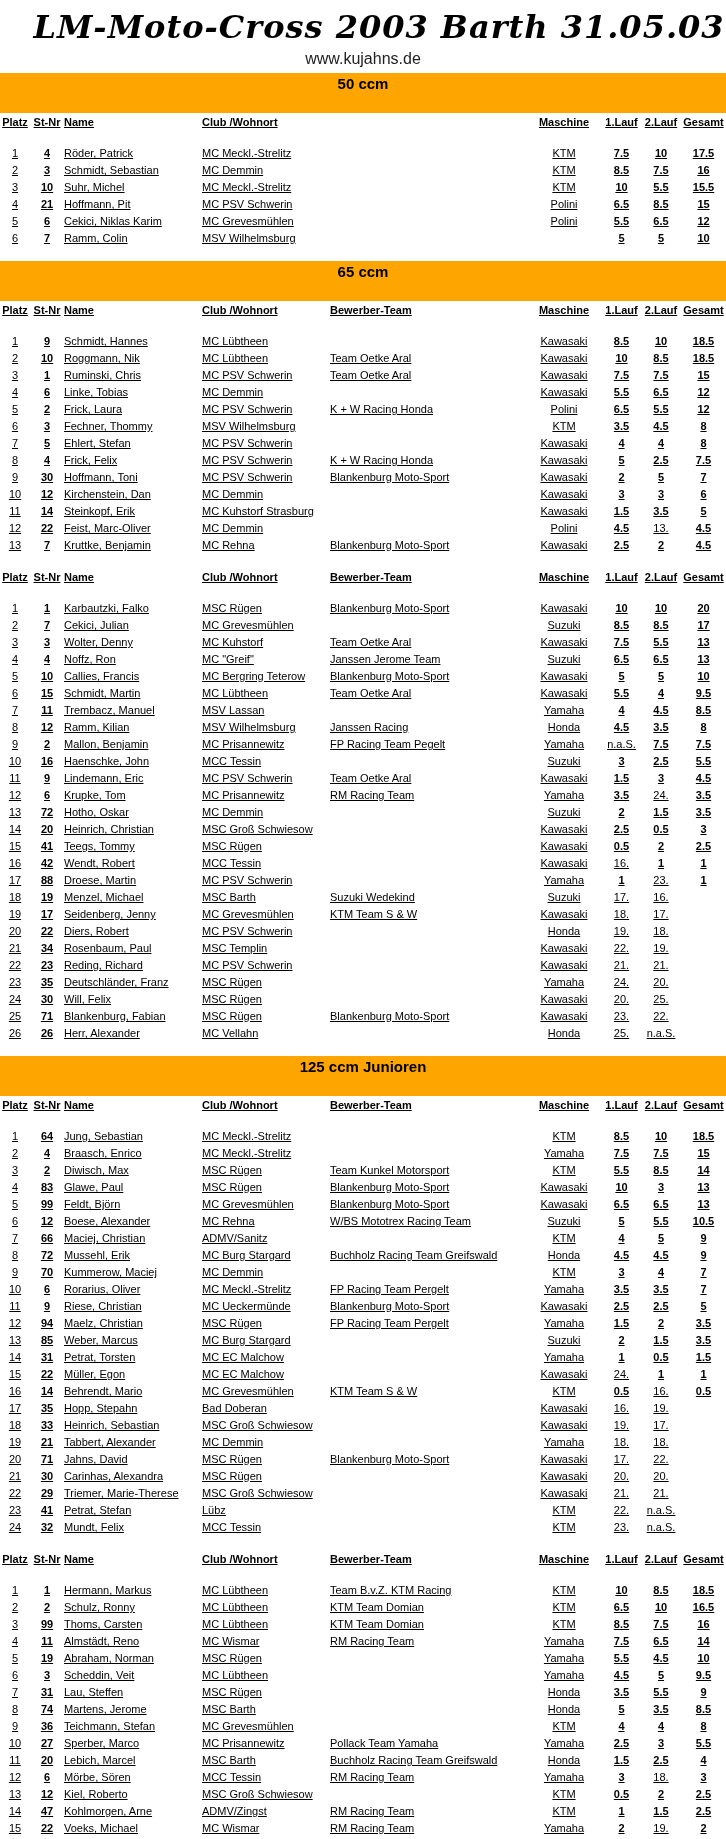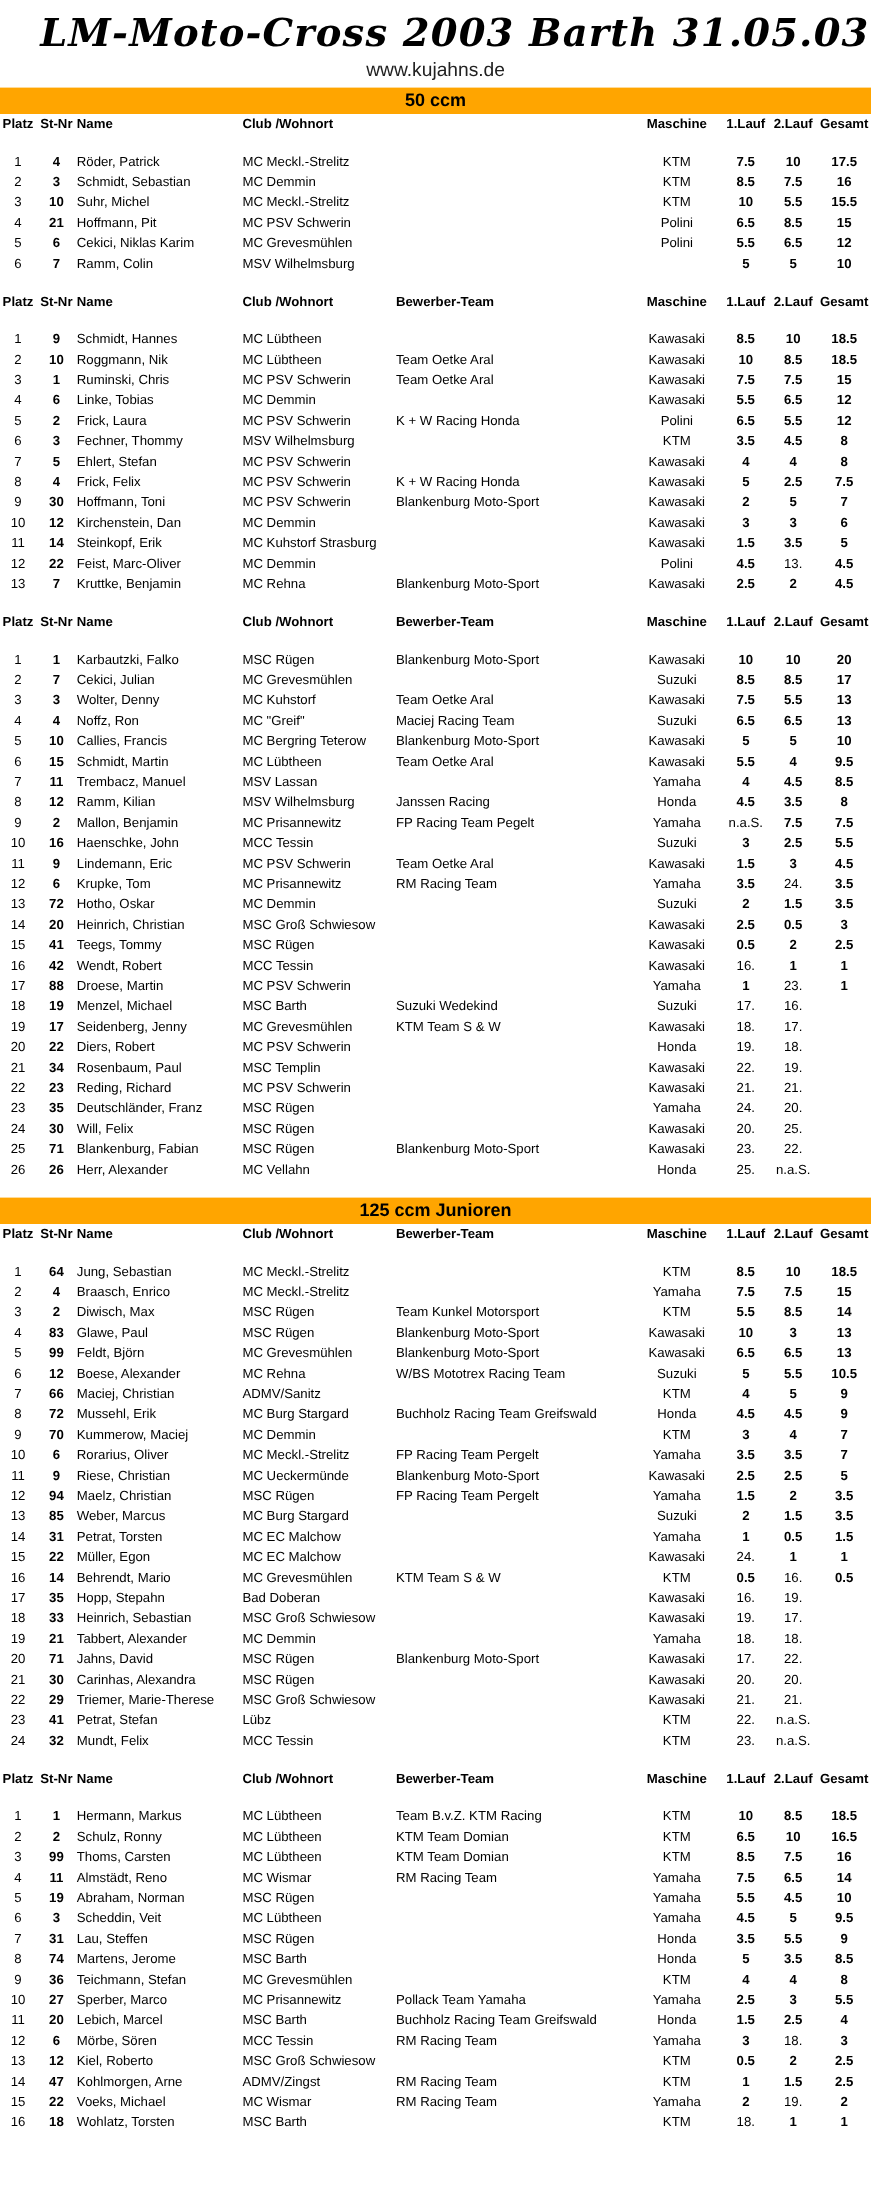--- a/index.html
+++ b/index.html
@@ -4,22 +4,22 @@
 <style>
   html,body { margin:0; padding:0; background:#ffffff; }
   body { width:726px; font-family:"Liberation Sans", sans-serif; color:#000; }
   .page { width:726px; }
   .title { text-align:center; font-family:"DejaVu Serif", serif; font-style:italic; font-weight:bold;
            font-size:32px; line-height:38px; margin:8px 0 4px 0; letter-spacing:1px;padding-left:32px; }
   .site  { text-align:center; font-size:16px; color:#222; margin:0 0 5px 0; }
   .result-section { margin-top:2px; }
   .result-section + .result-section { margin-top:14px; }
   .band { background:#FFA500; text-align:center; font-weight:bold; font-size:15px;
-          line-height:22px; height:22px; }
-  table.results { width:726px; border-collapse:collapse; table-layout:fixed; font-size:11px; }
+          line-height:22px; height:40px; }
+  table.results { width:726px; border-collapse:collapse; table-layout:fixed; font-size:11px;text-decoration:underline; }
   th { font-weight:bold; font-size:11px; padding:3px 0 1px 0; text-align:left; white-space:nowrap; overflow:visible; }
   td { padding:2px 0; line-height:13px; white-space:nowrap; overflow:visible; }
   tbody tr:first-child td { padding-top:18px; }
   .c-platz { text-align:center; }
   .c-nr    { text-align:center; font-weight:bold; }
   .c-name, .c-club, .c-team { text-align:left; }
   .c-mach  { text-align:center; }
   .c-num   { text-align:center; }
   th.c-platz, th.c-nr, th.c-mach, th.c-num { text-align:center; }
   .bold { font-weight:bold; }
@@ -123,20 +123,21 @@
               <td class="c-mach"><span></span></td>
               <td class="c-num"><span class="bold">5</span></td>
               <td class="c-num"><span class="bold">5</span></td>
               <td class="c-num"><span class="bold">10</span></td>
             </tr>
           </tbody>
     </table>
   </section>
 
   <section class="result-section">
+    <div class="band">65 ccm</div>
     <table class="results">
       <colgroup>
         <col style="width:30px">
             <col style="width:34px">
             <col style="width:138px">
         <col style="width:128px">
             <col style="width:196px">
             <col style="width:76px">
         <col style="width:39px">
             <col style="width:40px">
@@ -361,21 +362,21 @@
               <td class="c-mach"><span>Kawasaki</span></td>
               <td class="c-num"><span class="bold">7.5</span></td>
               <td class="c-num"><span class="bold">5.5</span></td>
               <td class="c-num"><span class="bold">13</span></td>
             </tr>
             <tr>
               <td class="c-platz"><span>4</span></td>
               <td class="c-nr"><span>4</span></td>
               <td class="c-name"><span>Noffz, Ron</span></td>
               <td class="c-club"><span>MC "Greif"</span></td>
-              <td class="c-team"><span>Maciej Racing Team</span></td>
+              <td class="c-team"><span>Janssen Jerome Team</span></td>
               <td class="c-mach"><span>Suzuki</span></td>
               <td class="c-num"><span class="bold">6.5</span></td>
               <td class="c-num"><span class="bold">6.5</span></td>
               <td class="c-num"><span class="bold">13</span></td>
             </tr>
             <tr>
               <td class="c-platz"><span>5</span></td>
               <td class="c-nr"><span>10</span></td>
               <td class="c-name"><span>Callies, Francis</span></td>
               <td class="c-club"><span>MC Bergring Teterow</span></td>

